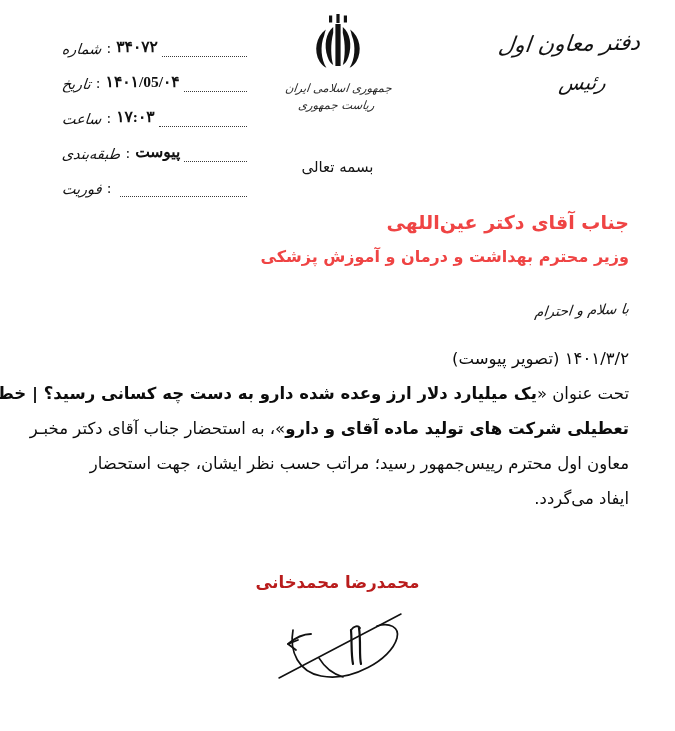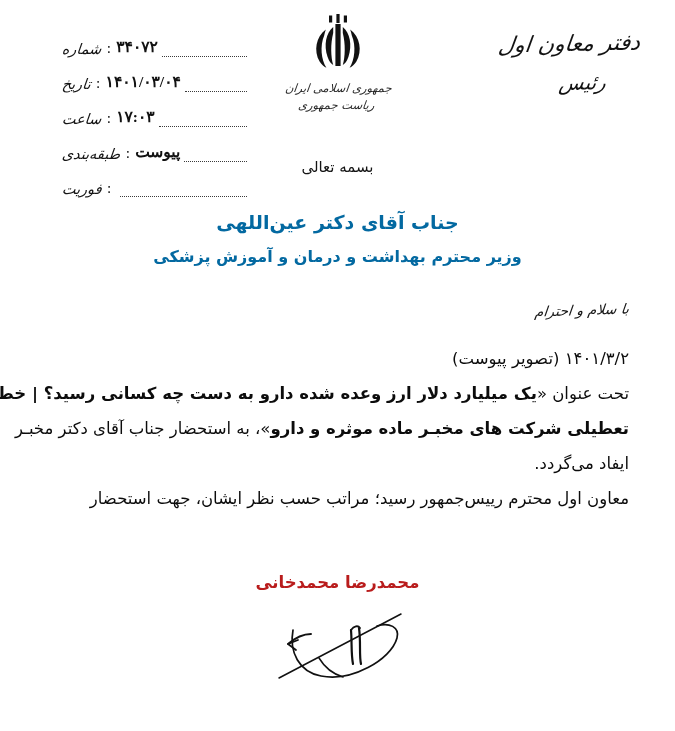--- a/index.html
+++ b/index.html
@@ -134,23 +134,22 @@
     top: 204px;
     right: 46px;
     left: 46px;
     text-align: right;
     direction: rtl;
   }
   .addressee .line {
     font-weight: bold;
     font-size: 19px;
     line-height: 1.95;
-    color: #0369a1;
+    color: #ef4444;
     letter-spacing: -0.2px;
-    text-align: center;
   }
   .addressee .line2 { font-size: 16px; }
 
   
   .salutation {
     position: absolute;
     top: 302px;
     right: 46px;
     font-family: "DejaVu Serif", "Liberation Serif", serif;
     font-style: italic;
@@ -214,21 +213,21 @@
 
       <div class="meta-row">
         <span class="meta-fill"></span>
         <span class="meta-value">۳۴۰۷۲</span>
         <span class="meta-colon">:</span>
         <span class="meta-label">شماره</span>
       </div>
 
       <div class="meta-row">
         <span class="meta-fill"></span>
-        <span class="meta-value">۱۴۰۱/۰۳/۰۴</span>
+        <span class="meta-value">۱۴۰۱/05/۰۴</span>
         <span class="meta-colon">:</span>
         <span class="meta-label">تاریخ</span>
       </div>
 
       <div class="meta-row">
         <span class="meta-fill"></span>
         <span class="meta-value">۱۷:۰۳</span>
         <span class="meta-colon">:</span>
         <span class="meta-label">ساعت</span>
       </div>
@@ -292,26 +291,26 @@
 
     <div class="body-line justify-row">
       <span>۱۴۰۱/۳/۲ (تصویر پیوست)</span>
     </div>
 
     <div class="body-line">
       <span>تحت  عنوان «</span><span class="bold">یک میلیارد دلار ارز وعده شده دارو به دست چه کسانی رسید؟ | خطـر</span>
     </div>
 
     <div class="body-line">
-      <span class="bold">تعطیلی شرکت های مخبـر ماده موثره و دارو</span><span>»، به استحضار جناب آقای دکتر مخبـر</span>
-    </div>
+      <span class="bold">تعطیلی شرکت های تولید ماده آقای و دارو</span><span>»، به استحضار جناب آقای دکتر مخبـر</span>
+    </div>
+
+    <div class="body-line">معاون اول محترم رییس‌جمهور رسید؛ مراتب حسب نظر ایشان، جهت استحضار</div>
 
     <div class="body-line last">ایفاد می‌گردد.</div>
-
-    <div class="body-line">معاون اول محترم رییس‌جمهور رسید؛ مراتب حسب نظر ایشان، جهت استحضار</div>
 
   </div>
 
   <div class="signer-name">محمدرضا محمدخانی</div>
 
   <div class="signature-mark">
     <svg width="150" height="86" viewBox="0 0 150 86" aria-hidden="true">
       <g fill="none" stroke="#111" stroke-width="1.7" stroke-linecap="round">
 
         <path d="M16 78 L138 14" stroke-width="1.5"></path>

